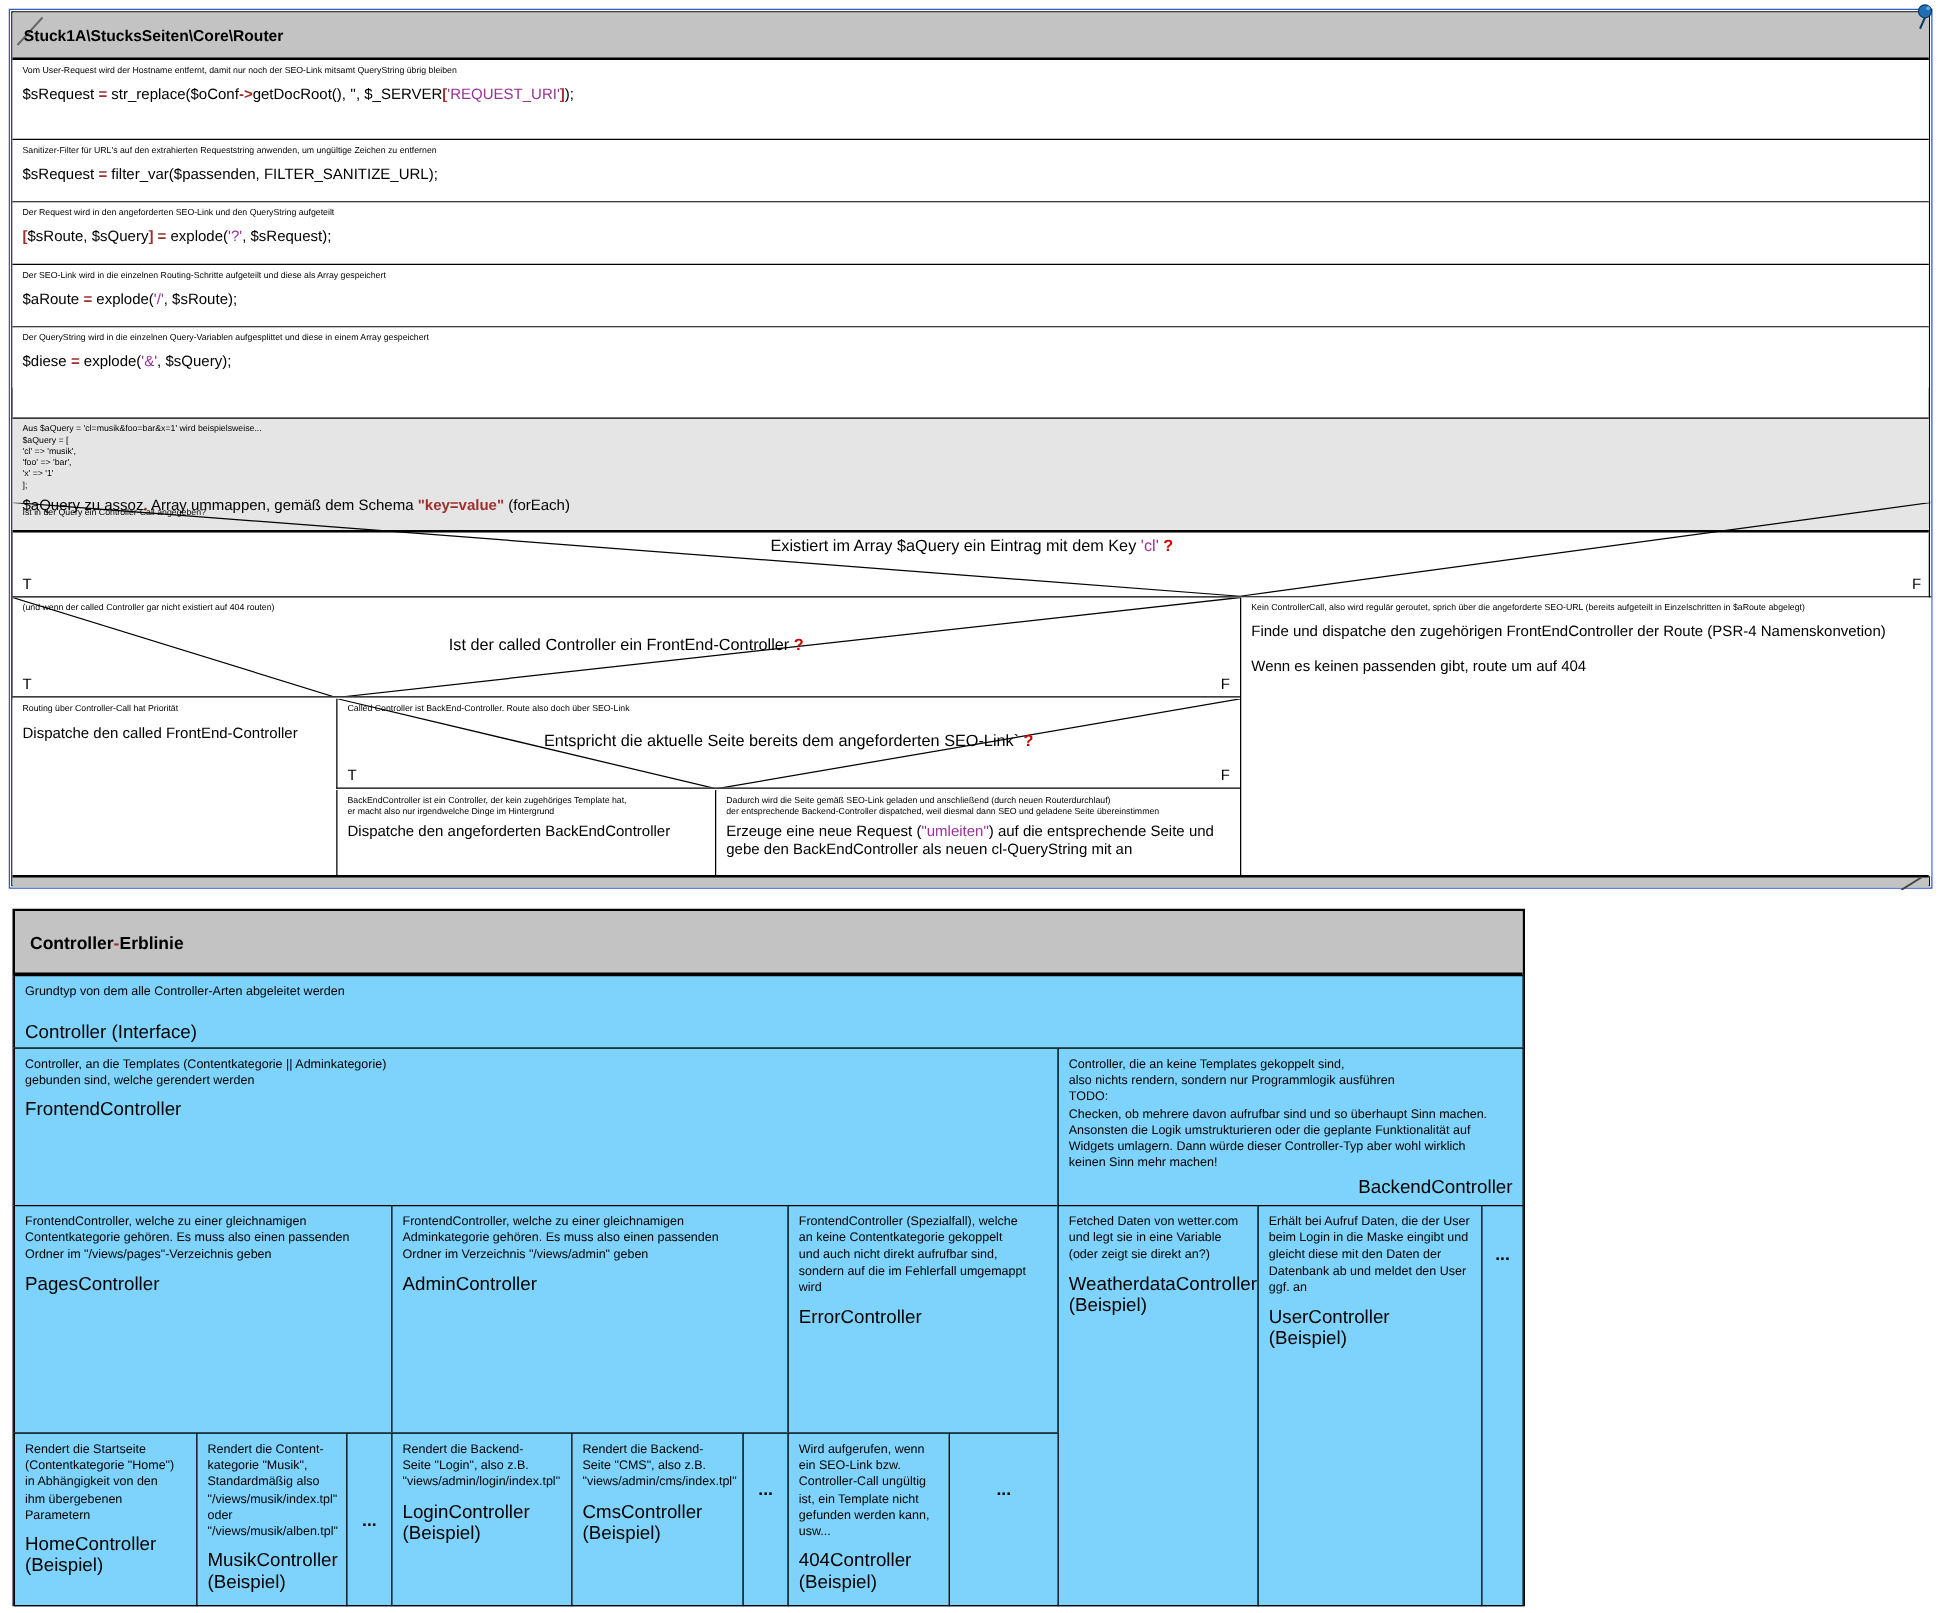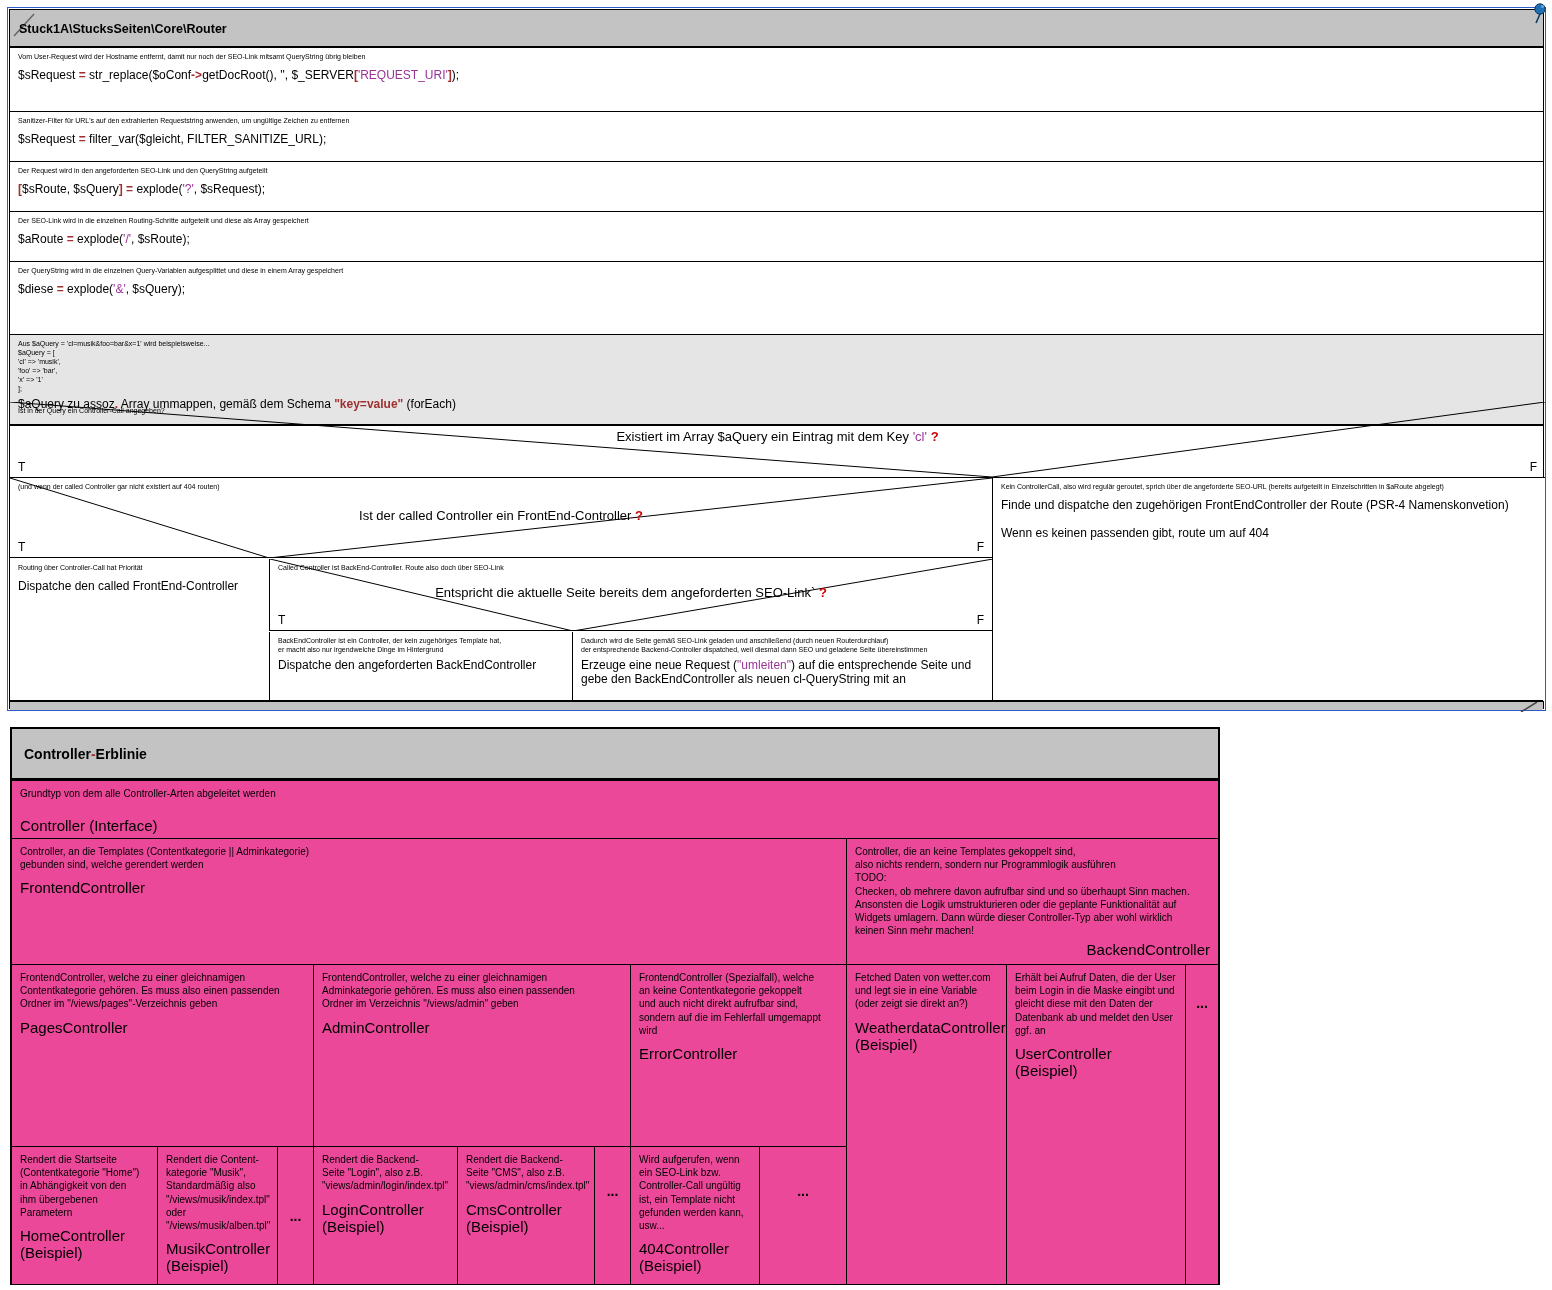--- a/index.html
+++ b/index.html
@@ -28,21 +28,21 @@
   .tf{position:absolute;bottom:3px;font-size:12px;}
   .tf.t{left:8px;} .tf.f{right:8px;}
   .cellbox{padding:4px 8px;background:#fff;}
   .footerbar{left:0;top:690px;width:100%;height:10px;background:#C3C3C3;
              border-top:2px solid #000;}
 
   
   .erb{left:10px;top:727px;width:1210px;height:558px;border:2px solid #000;background:#fff;}
   .erb-head{left:0;top:0;width:100%;height:51px;background:#C3C3C3;border-bottom:2px solid #000;}
   .erb-head .ttl{position:absolute;left:12px;top:17px;font-size:14px;font-weight:bold;}
-  .ecell{border:1px solid #000;background:#ec4899;padding:6px 8px;}
+  .ecell{border:1px solid #000;background:#7dd3fc;padding:6px 8px;}
   .ecmt{font-size:10px;line-height:1.32;white-space:pre-line;}
   .ename{font-size:15px;margin-top:8px;white-space:pre-line;}
   .dots{font-size:14px;font-weight:bold;text-align:center;}
   .pin{position:absolute;right:-5px;top:-9px;}
 </style>
 </head>
 <body>
 
 <div class="abs router">
 
@@ -57,21 +57,21 @@
     <path d="M10 13 L6 22" stroke="#0D3A63" stroke-width="1.6"></path>
     <circle cx="12.5" cy="5.5" r="1.6" fill="#5FA8DC"></circle>
   </svg>
 
   <div class="abs row" style="top:38px;height:64px;">
     <div class="cmt">Vom User-Request wird der Hostname entfernt, damit nur noch der SEO-Link mitsamt QueryString übrig bleiben</div>
     <div class="code"><span class="seg-k">$sRequest </span><span class="seg-op">=</span><span class="seg-k"> str_replace($oConf</span><span class="seg-op">-&gt;</span><span class="seg-k">getDocRoot(), '', $_SERVER</span><span class="seg-op">[</span><span class="seg-str">'REQUEST_URI'</span><span class="seg-op">]</span><span class="seg-k">);</span></div>
   </div>
   <div class="abs row" style="top:102px;height:50px;">
     <div class="cmt">Sanitizer-Filter für URL's auf den extrahierten Requeststring anwenden, um ungültige Zeichen zu entfernen</div>
-    <div class="code"><span class="seg-k">$sRequest </span><span class="seg-op">=</span><span class="seg-k"> filter_var($gleicht, FILTER_SANITIZE_URL);</span></div>
+    <div class="code"><span class="seg-k">$sRequest </span><span class="seg-op">=</span><span class="seg-k"> filter_var($passenden, FILTER_SANITIZE_URL);</span></div>
   </div>
   <div class="abs row" style="top:152px;height:50px;">
     <div class="cmt">Der Request wird in den angeforderten SEO-Link und den QueryString aufgeteilt</div>
     <div class="code"><span class="seg-op">[</span><span class="seg-k">$sRoute, $sQuery</span><span class="seg-op">]</span><span class="seg-k"> </span><span class="seg-op">=</span><span class="seg-k"> explode(</span><span class="seg-str">'?'</span><span class="seg-k">, $sRequest);</span></div>
   </div>
   <div class="abs row" style="top:202px;height:50px;">
     <div class="cmt">Der SEO-Link wird in die einzelnen Routing-Schritte aufgeteilt und diese als Array gespeichert</div>
     <div class="code"><span class="seg-k">$aRoute </span><span class="seg-op">=</span><span class="seg-k"> explode(</span><span class="seg-str">'/'</span><span class="seg-k">, $sRoute);</span></div>
   </div>
   <div class="abs row" style="top:252px;height:48px;border-bottom:none;">

